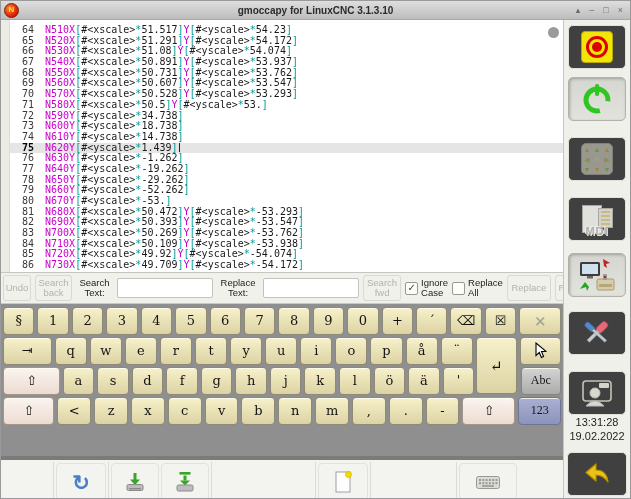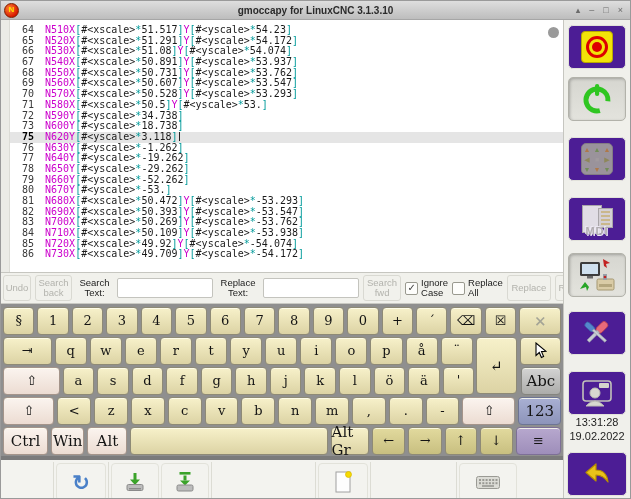--- a/index.html
+++ b/index.html
@@ -47,30 +47,30 @@
        box-shadow:inset 0 1px 0 rgba(255,255,240,.8);display:flex;align-items:center;justify-content:center;
        font-family:"DejaVu Serif",serif;font-size:13px;color:#141414;box-sizing:border-box;min-width:0;}
   .k-mod{background:linear-gradient(180deg,#fbf4ef,#ecdcd2);border-color:#a4948a;}
   .k-olive{background:linear-gradient(180deg,#e2da9e,#c8bf80);}
   .k-abc{background:linear-gradient(180deg,#d4d4d4,#acacaa);border-color:#84847e;font-size:11px;}
   .k-123{background:linear-gradient(180deg,#a9b0d3,#8d94ba);border-color:#6d7494;font-size:11px;}
   .k-menu{background:linear-gradient(180deg,#b7a8ce,#9e8eba);border-color:#7d6f96;}
   .k-dim{color:#a4a496;font-weight:bold;font-size:15px;}
   .k-enter{height:57px;z-index:2;align-self:flex-start;font-size:15px;}
   .k-spacer{visibility:hidden;}
-  .k-small{font-size:15px;}
+  .k-small{font-size:12px;font-family:Liberation Serif, serif;}
   
   .toolbar{flex:1;background:#f3f3ef;display:flex;align-items:center;padding:2px 0 3px 0;}
   .tbtn{height:38px;border:1px solid #e2e2da;border-radius:4px;background:transparent;display:flex;
         align-items:center;justify-content:center;box-sizing:border-box;}
   .tsep{width:0;height:40px;border-left:1px solid #dcdcd4;}
   
   .sidebar{flex:1;background:#f0f0eb;border-left:1px solid #c6c6c0;display:flex;flex-direction:column;
            align-items:center;padding-top:5px;box-sizing:border-box;}
-  .side-btn{width:58px;height:44px;border:1px solid #e2e2da;border-radius:5px;background:#4c1d95;
+  .side-btn{width:58px;height:44px;border:1px solid #e2e2da;border-radius:5px;background:#404040;
             display:flex;align-items:center;justify-content:center;box-sizing:border-box;flex:0 0 44px;}
   .side-btn.active{background:linear-gradient(180deg,#d6d6d0,#e3e3dd);border-color:#b2b2aa;
                    box-shadow:inset 1px 1px 3px rgba(0,0,0,.25);}
   .estop-pad{width:30px;height:30px;background:#f2e309;border:1px solid #b8a800;border-radius:4px;
              display:flex;align-items:center;justify-content:center;}
   .estop-ring{width:22px;height:22px;border-radius:50%;border:3px solid #dd0000;box-sizing:border-box;
               display:flex;align-items:center;justify-content:center;}
   .estop-dot{width:10px;height:10px;border-radius:50%;background:#dd0000;}
   .jog-pad{width:30px;height:30px;background:#a8a89d;border:1px solid #8d8d82;border-radius:5px;
            display:grid;grid-template-columns:repeat(3,1fr);align-items:center;justify-items:center;opacity:.85;}
@@ -112,21 +112,22 @@
             <div class="cl"><span class="ln">64</span><span><span class="tk-w">N510</span><span class="tk-w">X</span><span class="tk-p">[</span><span class="tk-t">#&lt;xscale&gt;</span><span class="tk-p">*</span><span class="tk-t">51.517</span><span class="tk-p">]</span><span class="tk-w">Y</span><span class="tk-p">[</span><span class="tk-t">#&lt;yscale&gt;</span><span class="tk-p">*</span><span class="tk-t">54.23</span><span class="tk-p">]</span></span></div>
             <div class="cl"><span class="ln">65</span><span><span class="tk-w">N520</span><span class="tk-w">X</span><span class="tk-p">[</span><span class="tk-t">#&lt;xscale&gt;</span><span class="tk-p">*</span><span class="tk-t">51.291</span><span class="tk-p">]</span><span class="tk-w">Y</span><span class="tk-p">[</span><span class="tk-t">#&lt;yscale&gt;</span><span class="tk-p">*</span><span class="tk-t">54.172</span><span class="tk-p">]</span></span></div>
             <div class="cl"><span class="ln">66</span><span><span class="tk-w">N530</span><span class="tk-w">X</span><span class="tk-p">[</span><span class="tk-t">#&lt;xscale&gt;</span><span class="tk-p">*</span><span class="tk-t">51.08</span><span class="tk-p">]</span><span class="tk-w">Y</span><span class="tk-p">[</span><span class="tk-t">#&lt;yscale&gt;</span><span class="tk-p">*</span><span class="tk-t">54.074</span><span class="tk-p">]</span></span></div>
             <div class="cl"><span class="ln">67</span><span><span class="tk-w">N540</span><span class="tk-w">X</span><span class="tk-p">[</span><span class="tk-t">#&lt;xscale&gt;</span><span class="tk-p">*</span><span class="tk-t">50.891</span><span class="tk-p">]</span><span class="tk-w">Y</span><span class="tk-p">[</span><span class="tk-t">#&lt;yscale&gt;</span><span class="tk-p">*</span><span class="tk-t">53.937</span><span class="tk-p">]</span></span></div>
             <div class="cl"><span class="ln">68</span><span><span class="tk-w">N550</span><span class="tk-w">X</span><span class="tk-p">[</span><span class="tk-t">#&lt;xscale&gt;</span><span class="tk-p">*</span><span class="tk-t">50.731</span><span class="tk-p">]</span><span class="tk-w">Y</span><span class="tk-p">[</span><span class="tk-t">#&lt;yscale&gt;</span><span class="tk-p">*</span><span class="tk-t">53.762</span><span class="tk-p">]</span></span></div>
             <div class="cl"><span class="ln">69</span><span><span class="tk-w">N560</span><span class="tk-w">X</span><span class="tk-p">[</span><span class="tk-t">#&lt;xscale&gt;</span><span class="tk-p">*</span><span class="tk-t">50.607</span><span class="tk-p">]</span><span class="tk-w">Y</span><span class="tk-p">[</span><span class="tk-t">#&lt;yscale&gt;</span><span class="tk-p">*</span><span class="tk-t">53.547</span><span class="tk-p">]</span></span></div>
             <div class="cl"><span class="ln">70</span><span><span class="tk-w">N570</span><span class="tk-w">X</span><span class="tk-p">[</span><span class="tk-t">#&lt;xscale&gt;</span><span class="tk-p">*</span><span class="tk-t">50.528</span><span class="tk-p">]</span><span class="tk-w">Y</span><span class="tk-p">[</span><span class="tk-t">#&lt;yscale&gt;</span><span class="tk-p">*</span><span class="tk-t">53.293</span><span class="tk-p">]</span></span></div>
             <div class="cl"><span class="ln">71</span><span><span class="tk-w">N580</span><span class="tk-w">X</span><span class="tk-p">[</span><span class="tk-t">#&lt;xscale&gt;</span><span class="tk-p">*</span><span class="tk-t">50.5</span><span class="tk-p">]</span><span class="tk-w">Y</span><span class="tk-p">[</span><span class="tk-t">#&lt;yscale&gt;</span><span class="tk-p">*</span><span class="tk-t">53.</span><span class="tk-p">]</span></span></div>
             <div class="cl"><span class="ln">72</span><span><span class="tk-w">N590</span><span class="tk-w">Y</span><span class="tk-p">[</span><span class="tk-t">#&lt;yscale&gt;</span><span class="tk-p">*</span><span class="tk-t">34.738</span><span class="tk-p">]</span></span></div>
             <div class="cl"><span class="ln">73</span><span><span class="tk-w">N600</span><span class="tk-w">Y</span><span class="tk-p">[</span><span class="tk-t">#&lt;yscale&gt;</span><span class="tk-p">*</span><span class="tk-t">18.738</span><span class="tk-p">]</span></span></div>
-            <div class="cl cur"><span class="ln">75</span><span><span class="tk-w">N620</span><span class="tk-w">Y</span><span class="tk-p">[</span><span class="tk-t">#&lt;yscale&gt;</span><span class="tk-p">*</span><span class="tk-t">3.118</span><span class="tk-p">]</span><span class="caret"></span></span></div>
+            <div class="cl"><span class="ln">74</span><span><span class="tk-w">N610</span><span class="tk-w">Y</span><span class="tk-p">[</span><span class="tk-t">#&lt;yscale&gt;</span><span class="tk-p">*</span><span class="tk-t">14.738</span><span class="tk-p">]</span></span></div>
+            <div class="cl cur"><span class="ln">75</span><span><span class="tk-w">N620</span><span class="tk-w">Y</span><span class="tk-p">[</span><span class="tk-t">#&lt;yscale&gt;</span><span class="tk-p">*</span><span class="tk-t">1.439</span><span class="tk-p">]</span><span class="caret"></span></span></div>
             <div class="cl"><span class="ln">76</span><span><span class="tk-w">N630</span><span class="tk-w">Y</span><span class="tk-p">[</span><span class="tk-t">#&lt;yscale&gt;</span><span class="tk-p">*</span><span class="tk-t">-1.262</span><span class="tk-p">]</span></span></div>
             <div class="cl"><span class="ln">77</span><span><span class="tk-w">N640</span><span class="tk-w">Y</span><span class="tk-p">[</span><span class="tk-t">#&lt;yscale&gt;</span><span class="tk-p">*</span><span class="tk-t">-19.262</span><span class="tk-p">]</span></span></div>
             <div class="cl"><span class="ln">78</span><span><span class="tk-w">N650</span><span class="tk-w">Y</span><span class="tk-p">[</span><span class="tk-t">#&lt;yscale&gt;</span><span class="tk-p">*</span><span class="tk-t">-29.262</span><span class="tk-p">]</span></span></div>
             <div class="cl"><span class="ln">79</span><span><span class="tk-w">N660</span><span class="tk-w">Y</span><span class="tk-p">[</span><span class="tk-t">#&lt;yscale&gt;</span><span class="tk-p">*</span><span class="tk-t">-52.262</span><span class="tk-p">]</span></span></div>
             <div class="cl"><span class="ln">80</span><span><span class="tk-w">N670</span><span class="tk-w">Y</span><span class="tk-p">[</span><span class="tk-t">#&lt;yscale&gt;</span><span class="tk-p">*</span><span class="tk-t">-53.</span><span class="tk-p">]</span></span></div>
             <div class="cl"><span class="ln">81</span><span><span class="tk-w">N680</span><span class="tk-w">X</span><span class="tk-p">[</span><span class="tk-t">#&lt;xscale&gt;</span><span class="tk-p">*</span><span class="tk-t">50.472</span><span class="tk-p">]</span><span class="tk-w">Y</span><span class="tk-p">[</span><span class="tk-t">#&lt;yscale&gt;</span><span class="tk-p">*</span><span class="tk-t">-53.293</span><span class="tk-p">]</span></span></div>
             <div class="cl"><span class="ln">82</span><span><span class="tk-w">N690</span><span class="tk-w">X</span><span class="tk-p">[</span><span class="tk-t">#&lt;xscale&gt;</span><span class="tk-p">*</span><span class="tk-t">50.393</span><span class="tk-p">]</span><span class="tk-w">Y</span><span class="tk-p">[</span><span class="tk-t">#&lt;yscale&gt;</span><span class="tk-p">*</span><span class="tk-t">-53.547</span><span class="tk-p">]</span></span></div>
             <div class="cl"><span class="ln">83</span><span><span class="tk-w">N700</span><span class="tk-w">X</span><span class="tk-p">[</span><span class="tk-t">#&lt;xscale&gt;</span><span class="tk-p">*</span><span class="tk-t">50.269</span><span class="tk-p">]</span><span class="tk-w">Y</span><span class="tk-p">[</span><span class="tk-t">#&lt;yscale&gt;</span><span class="tk-p">*</span><span class="tk-t">-53.762</span><span class="tk-p">]</span></span></div>
             <div class="cl"><span class="ln">84</span><span><span class="tk-w">N710</span><span class="tk-w">X</span><span class="tk-p">[</span><span class="tk-t">#&lt;xscale&gt;</span><span class="tk-p">*</span><span class="tk-t">50.109</span><span class="tk-p">]</span><span class="tk-w">Y</span><span class="tk-p">[</span><span class="tk-t">#&lt;yscale&gt;</span><span class="tk-p">*</span><span class="tk-t">-53.938</span><span class="tk-p">]</span></span></div>
             <div class="cl"><span class="ln">85</span><span><span class="tk-w">N720</span><span class="tk-w">X</span><span class="tk-p">[</span><span class="tk-t">#&lt;xscale&gt;</span><span class="tk-p">*</span><span class="tk-t">49.92</span><span class="tk-p">]</span><span class="tk-w">Y</span><span class="tk-p">[</span><span class="tk-t">#&lt;yscale&gt;</span><span class="tk-p">*</span><span class="tk-t">-54.074</span><span class="tk-p">]</span></span></div>
@@ -224,32 +225,20 @@
             <div class="key" style="flex: 1 1 0px;">c</div>
             <div class="key" style="flex: 1 1 0px;">v</div>
             <div class="key" style="flex: 1 1 0px;">b</div>
             <div class="key" style="flex: 1 1 0px;">n</div>
             <div class="key" style="flex: 1 1 0px;">m</div>
             <div class="key" style="flex: 1 1 0px;">,</div>
             <div class="key" style="flex: 1 1 0px;">.</div>
             <div class="key" style="flex: 1 1 0px;">-</div>
             <div class="key k-mod" style="flex: 1.6 1 0px;">⇧</div>
             <div class="key k-123 k-small" style="flex: 1.28 1 0px;">123</div>
-          </div>
-          <div class="kb-row">
-            <div class="key k-mod k-small" style="flex: 1.3 1 0px;">Ctrl</div>
-            <div class="key k-mod k-small" style="flex: 0.95 1 0px;">Win</div>
-            <div class="key k-mod k-small" style="flex: 1.15 1 0px;">Alt</div>
-            <div class="key" style="flex: 5.9 1 0px;"></div>
-            <div class="key k-small" style="flex: 1.1 1 0px;">Alt Gr</div>
-            <div class="key k-olive" style="flex: 0.95 1 0px;">←</div>
-            <div class="key k-olive" style="flex: 0.95 1 0px;">→</div>
-            <div class="key k-olive" style="flex: 0.9 1 0px;">↑</div>
-            <div class="key k-olive" style="flex: 0.95 1 0px;">↓</div>
-            <div class="key k-menu" style="flex: 1.3 1 0px;">≡</div>
           </div>
         </div>
 
       <div class="toolbar">
         <div style="width:52px"></div>
           <div class="tsep"></div>
         <div class="tbtn" style="width:50px;margin-left:2px">
           <span class="refresh-glyph">↻</span>
         </div>
         <div class="tsep" style="margin-left:2px"></div>

